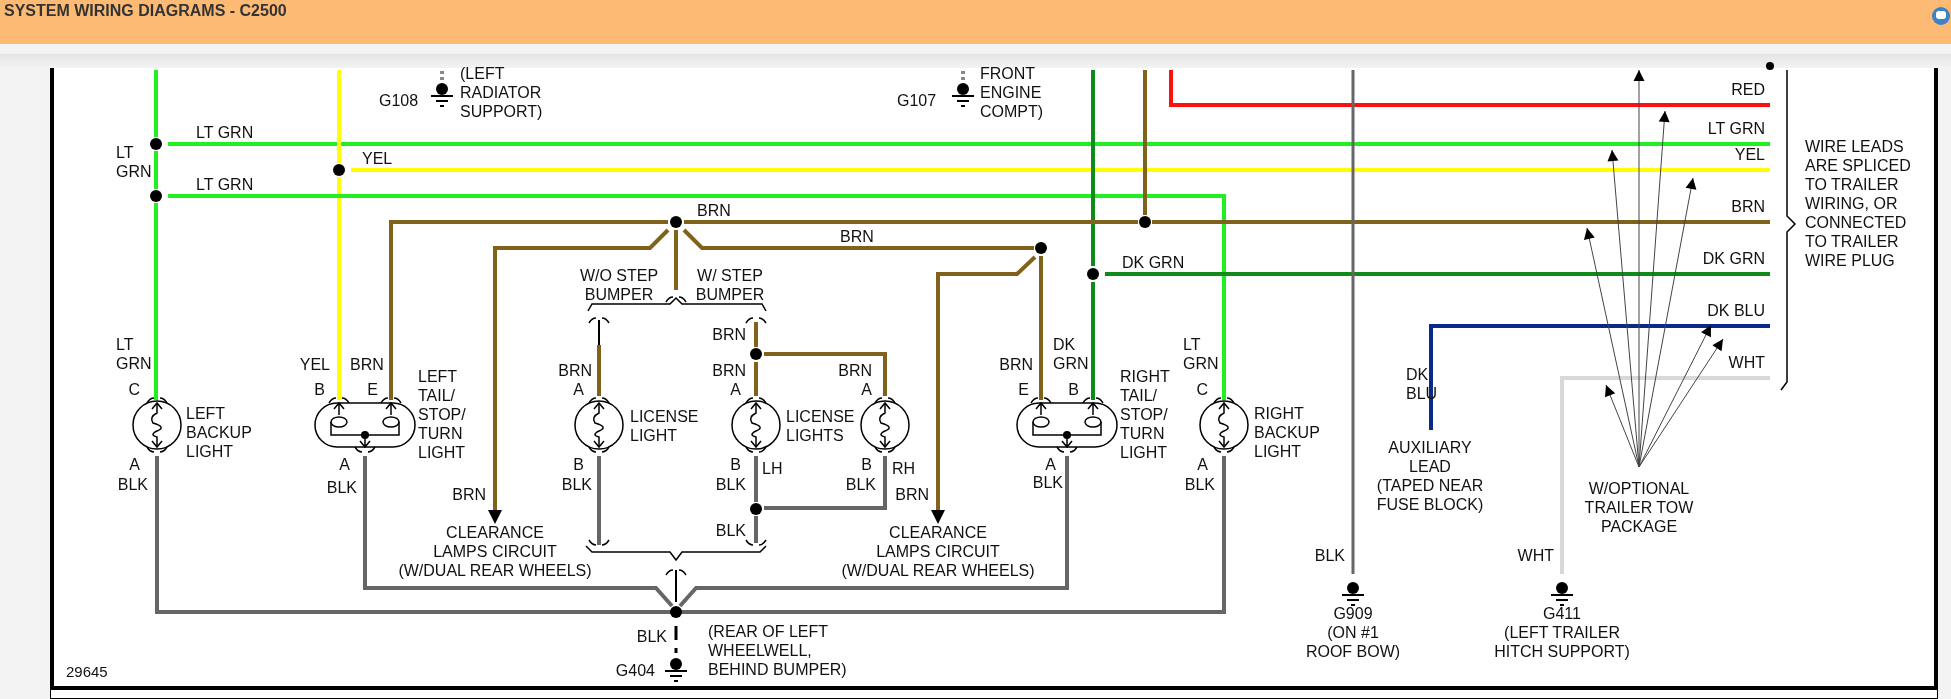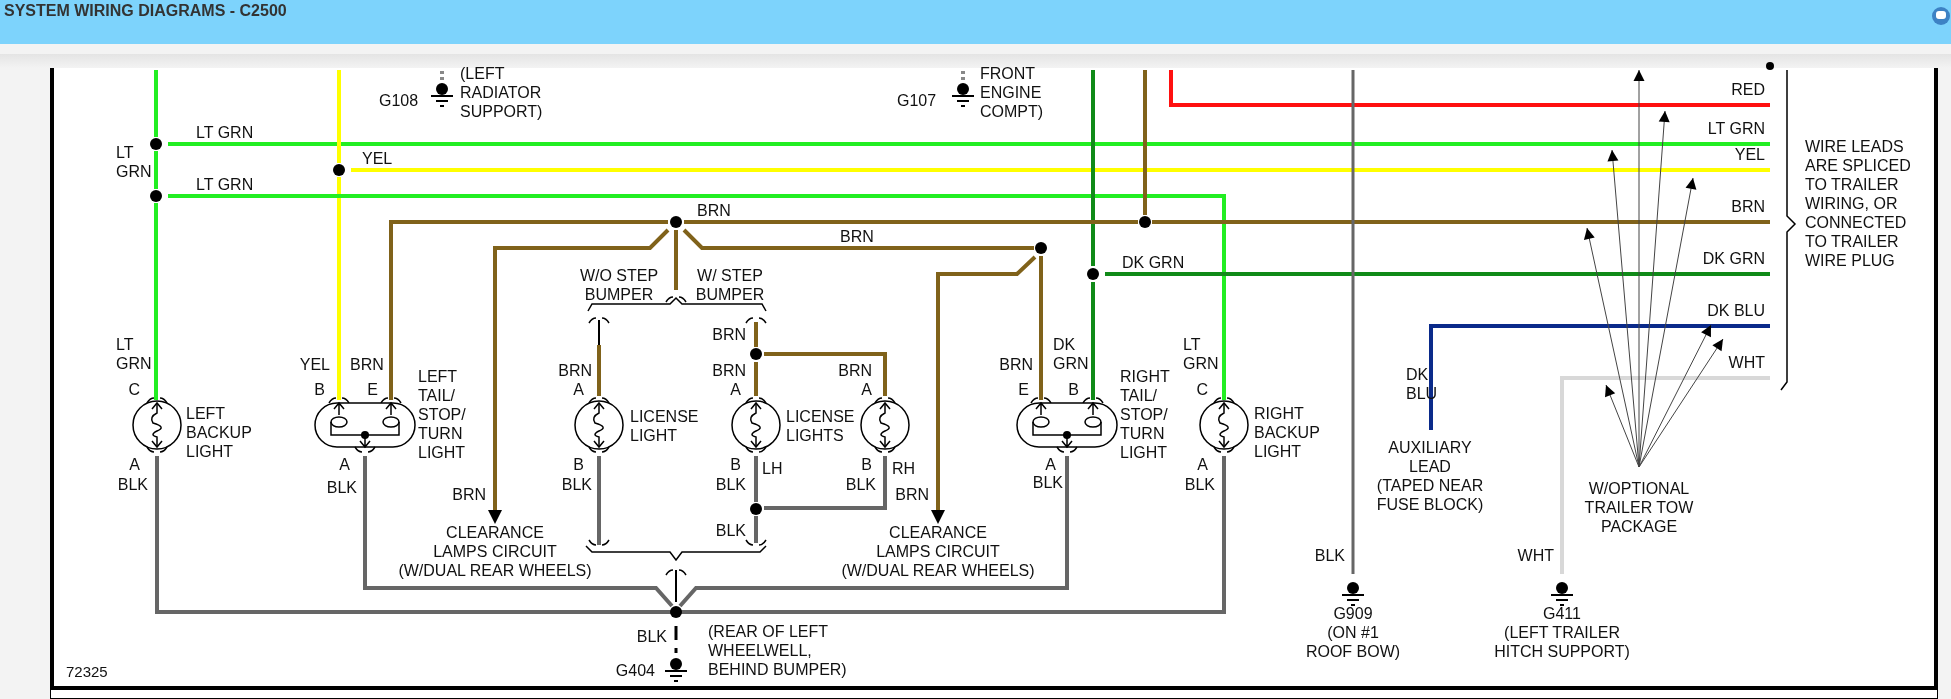--- a/index.html
+++ b/index.html
@@ -1,17 +1,17 @@
 <!DOCTYPE html>
 <html><head>
 <meta charset="utf-8">
 <style>
   html,body{margin:0;padding:0;}
   body{width:1951px;height:699px;overflow:hidden;background:#f3f3f3;font-family:"Liberation Sans",sans-serif;position:relative;}
-  .header{position:absolute;left:0;top:0;width:1951px;height:44px;background:#7dd3fc;}
+  .header{position:absolute;left:0;top:0;width:1951px;height:44px;background:#fdba74;}
   .header-shadow{position:absolute;left:0;top:54px;width:1951px;height:14px;background:linear-gradient(#e4e4e4,#f3f3f3);}
   .title{position:absolute;left:4px;top:2px;font-size:16px;font-weight:bold;color:#333;letter-spacing:0;}
   .chat-icon{position:absolute;left:1932px;top:7px;width:18px;height:18px;border-radius:50%;background:#3d82c4;}
   .chat-icon::after{content:"";position:absolute;left:4px;top:4px;width:10px;height:8px;background:#fff;border-radius:3px;}
   .panel{position:absolute;left:50px;top:68px;width:1888px;height:622px;background:#fff;border-left:4px solid #000;border-right:4px solid #000;border-bottom:4px solid #000;box-sizing:border-box;}
   .panel-outer{position:absolute;left:50px;top:690px;width:1888px;height:9px;border:1px solid #000;border-top:none;box-sizing:border-box;background:#fff;}
   svg{position:absolute;left:0;top:0;}
   svg text{font-family:"Liberation Sans",sans-serif;font-size:16px;fill:#111;}
   .lbl-id{position:absolute;left:66px;top:663px;font-size:15px;color:#111;}
 </style>
@@ -316,13 +316,13 @@
     <path d="M1787,70 L1787,216 L1795,224 L1787,232 L1787,382 L1781,390" fill="none" stroke="#000" stroke-width="1.5"></path>
     <text x="1805" y="152" text-anchor="start">WIRE LEADS</text>
     <text x="1805" y="171" text-anchor="start">ARE SPLICED</text>
     <text x="1805" y="190" text-anchor="start">TO TRAILER</text>
     <text x="1805" y="209" text-anchor="start">WIRING, OR</text>
     <text x="1805" y="228" text-anchor="start">CONNECTED</text>
     <text x="1805" y="247" text-anchor="start">TO TRAILER</text>
     <text x="1805" y="266" text-anchor="start">WIRE PLUG</text>
   </svg>
 
-<div class="lbl-id">72325</div>
+<div class="lbl-id">29645</div>
 
 </body></html>

